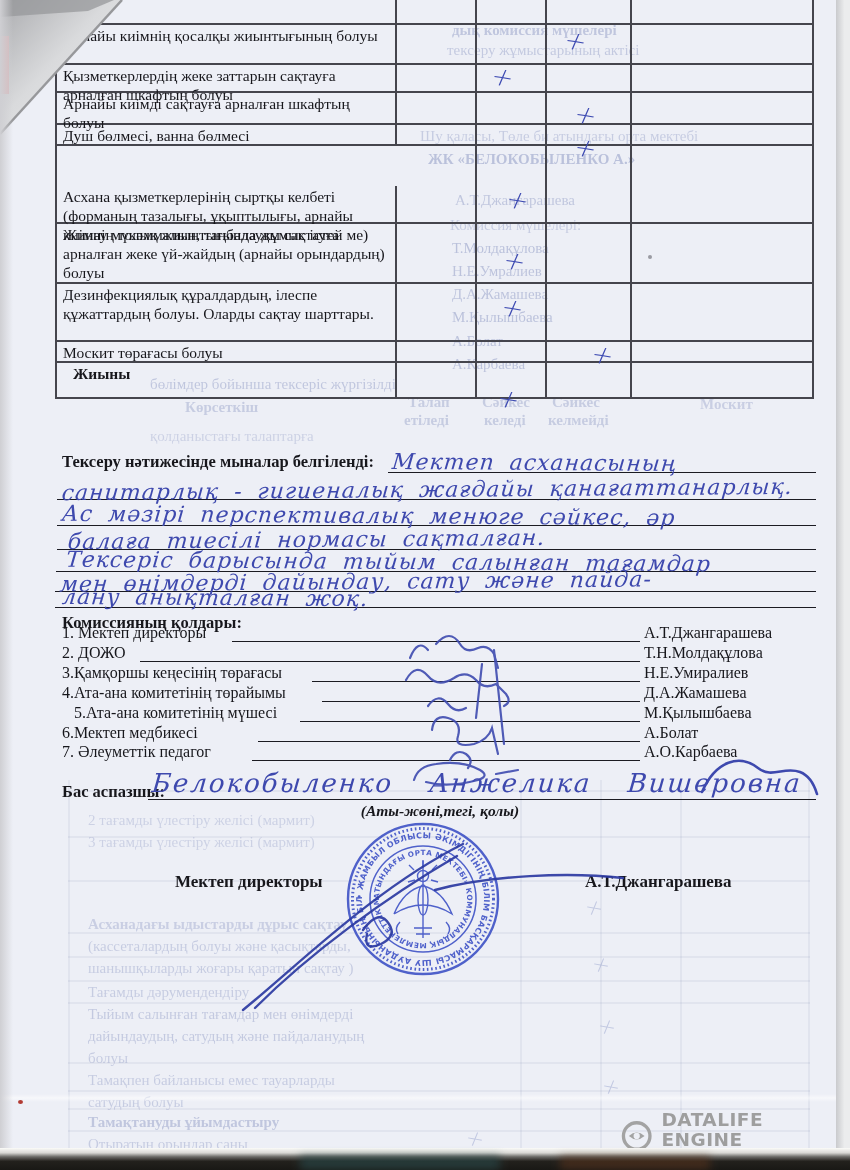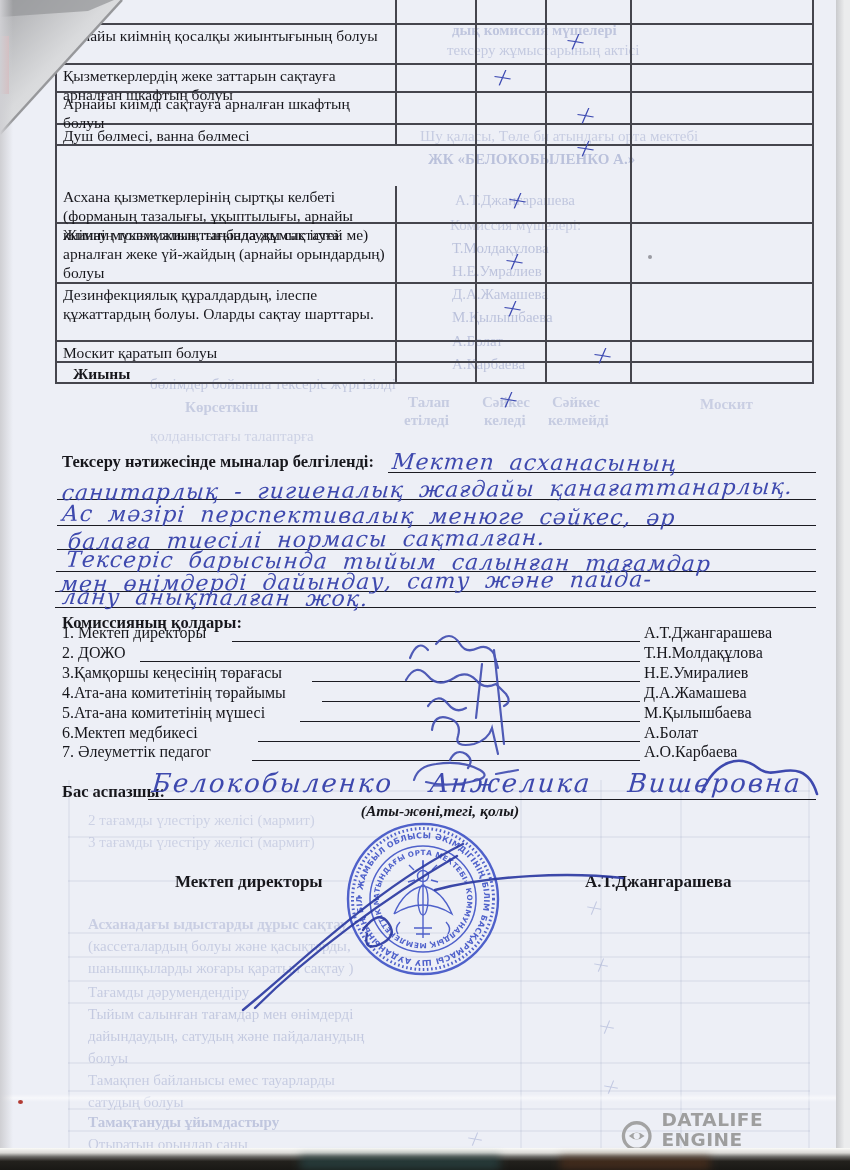--- a/index.html
+++ b/index.html
@@ -166,27 +166,27 @@
         <div class="tcell" style="width: 182px;"></div>
       </div>
       <div class="trow" style="height: 58px;">
         <div class="tcell lab" style="width: 340px;">Дезинфекциялық құралдардың, ілеспе құжаттардың болуы. Оларды сақтау шарттары.</div>
         <div class="tcell" style="width: 80px;"></div>
         <div class="tcell" style="width: 70px;"></div>
         <div class="tcell" style="width: 85px;"></div>
         <div class="tcell" style="width: 182px;"></div>
       </div>
       <div class="trow" style="height: 21px;">
-        <div class="tcell lab" style="width: 340px;">Москит қаратып болуы</div>
-        <div class="tcell" style="width: 80px;"></div>
-        <div class="tcell" style="width: 70px;"></div>
-        <div class="tcell" style="width: 85px;"></div>
-        <div class="tcell" style="width: 182px;"></div>
-      </div>
-      <div class="trow total" style="height: 21px;">
+        <div class="tcell lab" style="width: 340px;">Москит төрағасы болуы</div>
+        <div class="tcell" style="width: 80px;"></div>
+        <div class="tcell" style="width: 70px;"></div>
+        <div class="tcell" style="width: 85px;"></div>
+        <div class="tcell" style="width: 182px;"></div>
+      </div>
+      <div class="trow total" style="height: 36px;">
         <div class="tcell lab" style="width: 340px;">Жиыны</div>
         <div class="tcell" style="width: 80px;"></div>
         <div class="tcell" style="width: 70px;"></div>
         <div class="tcell" style="width: 85px;"></div>
         <div class="tcell" style="width: 182px;"></div>
       </div>
     </div>
   <div id="marks-layer">
       <span class="tmark" style="left: 565px; top: 26px;">+</span>
       <span class="tmark" style="left: 492px; top: 62px;">+</span>
@@ -224,21 +224,21 @@
       <div class="crow-name" style="left: 644px; top: 624px;">А.Т.Джангарашева</div>
       <div class="crow-role" style="left: 62px; top: 644px;">2. ДОЖО</div>
       <div class="sigline" style="left: 140px; top: 661px; width: 500px;"></div>
       <div class="crow-name" style="left: 644px; top: 644px;">Т.Н.Молдақұлова</div>
       <div class="crow-role" style="left: 62px; top: 664px;">3.Қамқоршы кеңесінің төрағасы</div>
       <div class="sigline" style="left: 312px; top: 681px; width: 328px;"></div>
       <div class="crow-name" style="left: 644px; top: 664px;">Н.Е.Умиралиев</div>
       <div class="crow-role" style="left: 62px; top: 684px;">4.Ата-ана комитетінің төрайымы</div>
       <div class="sigline" style="left: 322px; top: 701px; width: 318px;"></div>
       <div class="crow-name" style="left: 644px; top: 684px;">Д.А.Жамашева</div>
-      <div class="crow-role" style="left: 62px; top: 704px;">5.Ата-ана комитетінің мүшесі</div>
+      <div class="crow-role" style="left: 74px; top: 704px;">5.Ата-ана комитетінің мүшесі</div>
       <div class="sigline" style="left: 300px; top: 721px; width: 340px;"></div>
       <div class="crow-name" style="left: 644px; top: 704px;">М.Қылышбаева</div>
       <div class="crow-role" style="left: 62px; top: 724px;">6.Мектеп медбикесі</div>
       <div class="sigline" style="left: 258px; top: 741px; width: 382px;"></div>
       <div class="crow-name" style="left: 644px; top: 724px;">А.Болат</div>
       <div class="crow-role" style="left: 62px; top: 743px;">7. Әлеуметтік педагог</div>
       <div class="sigline" style="left: 252px; top: 760px; width: 388px;"></div>
       <div class="crow-name" style="left: 644px; top: 743px;">А.О.Карбаева</div>
     </div>
 

